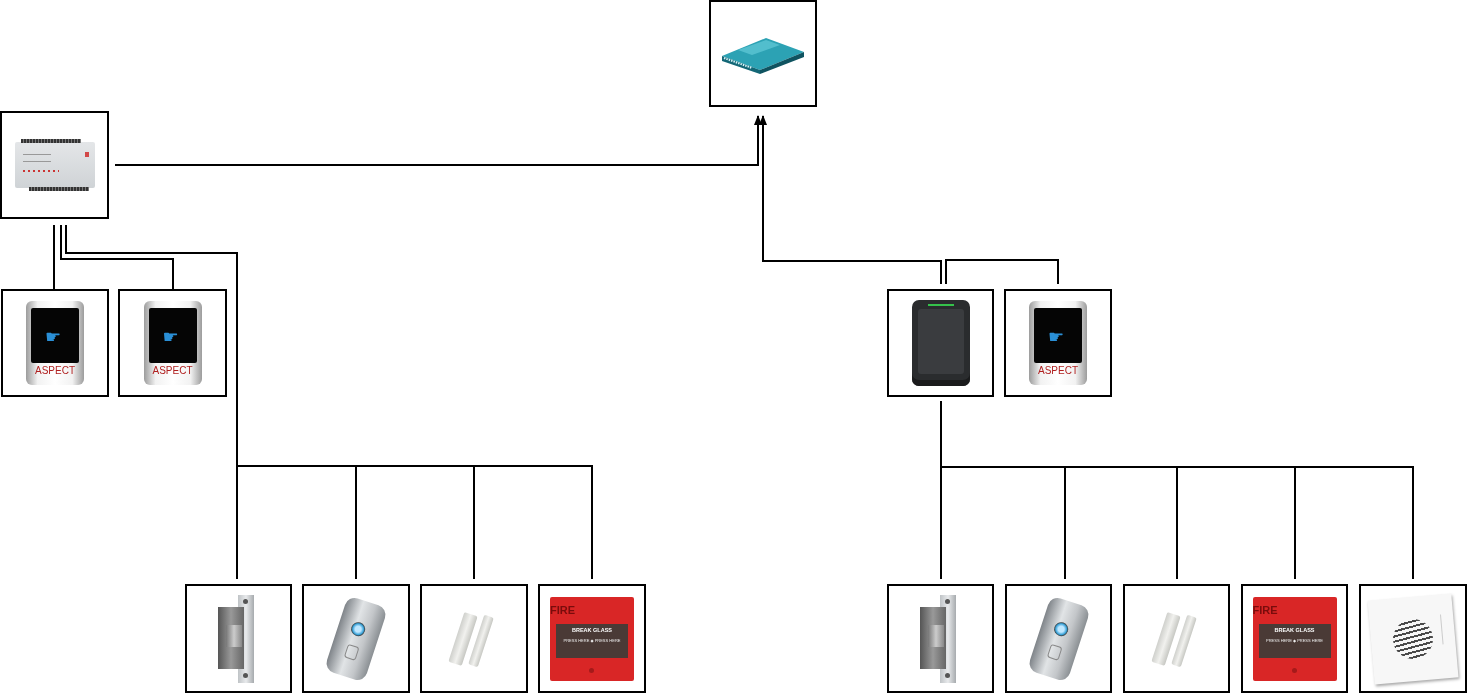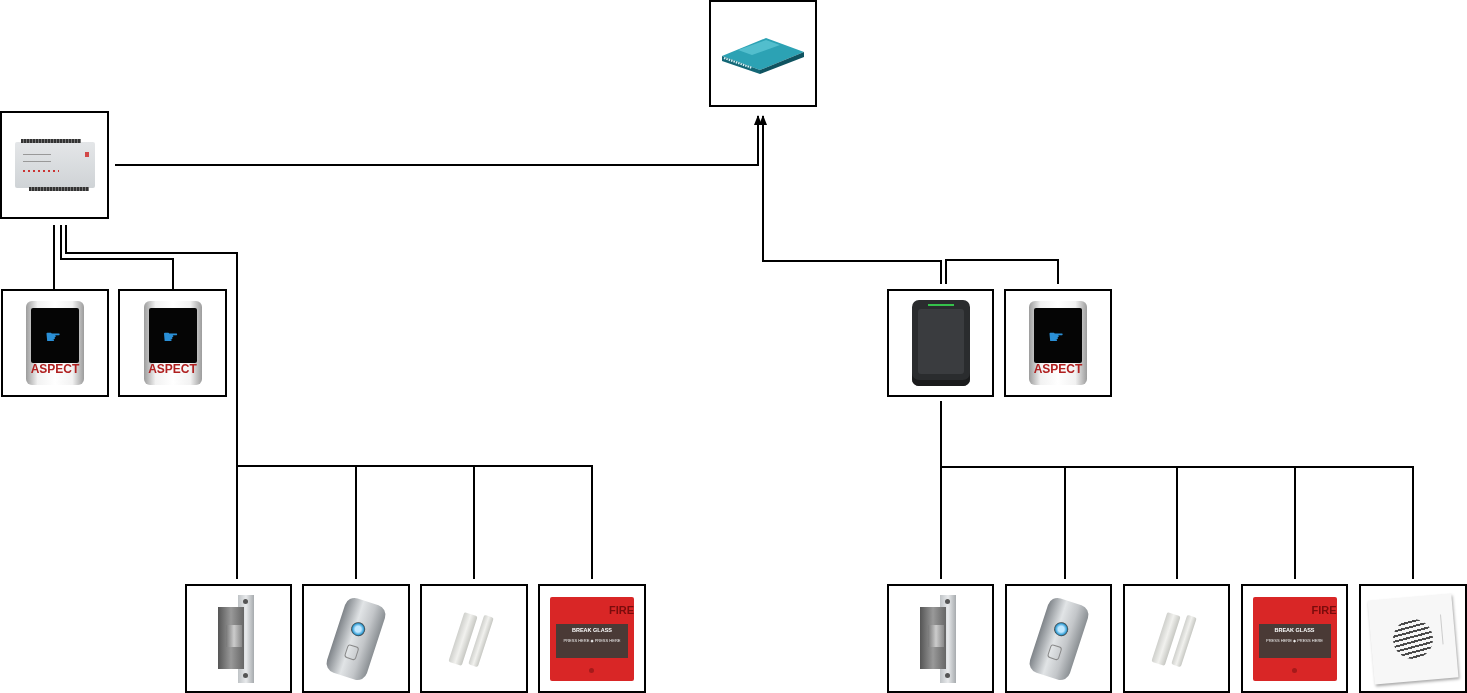--- a/index.html
+++ b/index.html
@@ -14,21 +14,21 @@
   .ctrl { width: 80px; height: 46px; background: linear-gradient(#e4e6e8, #cfd3d6); border-radius: 2px; position: relative; }
   .ctrl::before { content: ""; position: absolute; left: 6px; right: 14px; top: -3px; height: 4px; background: repeating-linear-gradient(90deg,#333 0 2px,#777 2px 3px); }
   .ctrl::after { content: ""; position: absolute; left: 14px; right: 6px; bottom: -3px; height: 4px; background: repeating-linear-gradient(90deg,#333 0 2px,#777 2px 3px); }
   .ctrl .lbl { position: absolute; left: 8px; top: 12px; width: 28px; height: 6px; border-top: 1px solid #999; border-bottom: 1px solid #999; }
   .ctrl .led { position: absolute; right: 6px; top: 10px; width: 4px; height: 5px; background: #d24848; }
   .ctrl .dots { position: absolute; left: 8px; top: 28px; width: 36px; height: 2px; background: repeating-linear-gradient(90deg,#c33 0 2px,transparent 2px 5px); }
   
   .reader { width: 58px; height: 84px; border-radius: 6px; background: linear-gradient(90deg,#9c9c9c,#f2f2f2 20%,#ffffff 50%,#f2f2f2 80%,#9c9c9c); position: relative; }
   .reader .screen { position: absolute; left: 5px; right: 5px; top: 7px; height: 55px; background: #050505; border-radius: 2px; }
   .reader .hand { position: absolute; left: 14px; top: 20px; color: #2a8fd6; font-size: 18px; line-height: 1; }
-  .reader .brand { position: absolute; left: 0; right: 0; bottom: 9px; text-align: center; font-size: 12px; font-weight: bold; color: #b02020; letter-spacing: 0; }
+  .reader .brand { position: absolute; left: 0; right: 0; bottom: 9px; text-align: center; font-size: 10px; font-weight: normal; color: #b02020; letter-spacing: 0; }
   
   .dreader { width: 58px; height: 86px; border-radius: 7px; background: #2a2c2e; position: relative; box-shadow: inset 0 -6px 0 #1a1b1c; }
   .dreader .bar { position: absolute; left: 16px; right: 16px; top: 4px; height: 2px; background: #35c24b; }
   .dreader .face { position: absolute; left: 6px; right: 6px; top: 9px; bottom: 12px; background: #3a3c3f; border-radius: 3px; }
   
   .strike { width: 46px; height: 88px; position: relative; }
   .strike .plate { position: absolute; left: 22px; top: 0; width: 16px; height: 88px; background: linear-gradient(90deg,#bfc3c6,#e8eaec,#a7abae); }
   .strike .body { position: absolute; left: 2px; top: 12px; width: 26px; height: 62px; background: linear-gradient(90deg,#555,#999,#666); }
   .strike .keeper { position: absolute; left: 10px; top: 30px; width: 16px; height: 22px; background: linear-gradient(90deg,#777,#ccc,#888); }
   .strike .hole { position: absolute; left: 27px; width: 5px; height: 5px; border-radius: 50%; background: #555; }
@@ -36,21 +36,21 @@
   .exitbtn { width: 42px; height: 78px; border-radius: 10px; transform: translate(-50%,-50%) rotate(18deg) !important; background: linear-gradient(90deg,#7f8489,#e1e4e6 40%,#c3c6c9 70%,#8a8f93); position: relative; }
   .exitbtn .ring { position: absolute; left: 13px; top: 22px; width: 14px; height: 14px; border-radius: 50%; background: radial-gradient(#bfe7ff 30%,#3aa3d9 55%,#333 70%); }
   .exitbtn .mark { position: absolute; left: 15px; top: 46px; width: 10px; height: 12px; border: 1px solid #888; border-radius: 3px; }
   
   .contact { width: 56px; height: 56px; position: relative; }
   .contact .a, .contact .b { position: absolute; width: 14px; height: 52px; background: linear-gradient(90deg,#cfd0cc,#f1f1ee,#c6c7c2); transform: rotate(18deg); border-radius: 2px; }
   .contact .a { left: 10px; top: 2px; }
   .contact .b { left: 30px; top: 4px; width: 10px; }
   
   .fire { width: 84px; height: 84px; background: #d92626; position: relative; border-radius: 2px; }
-  .fire .title { position: absolute; left: 0; right: 0; top: 7px; text-align: right; color: #7a0c0c; font-weight: bold; font-size: 11px; }
+  .fire .title { position: absolute; left: 0; right: 0; top: 7px; text-align: left; color: #7a0c0c; font-weight: bold; font-size: 11px; }
   .fire .glass { position: absolute; left: 6px; right: 6px; top: 27px; height: 34px; background: #4a3a36; }
   .fire .bg { position: absolute; left: 0; right: 0; top: 3px; text-align: center; color: #fff; font-size: 5.5px; font-weight: bold; }
   .fire .ph { position: absolute; left: 0; right: 0; top: 14px; text-align: center; color: #eee; font-size: 4px; }
   .fire .dot { position: absolute; left: 39px; bottom: 8px; width: 5px; height: 5px; border-radius: 50%; background: #a51a1a; }
   
   .speaker { width: 84px; height: 84px; background: #f7f7f7; position: relative; transform: translate(-50%,-50%) rotate(-5deg) !important; box-shadow: 1px 2px 3px #aaa; }
   .speaker .grill { position: absolute; left: 22px; top: 22px; width: 40px; height: 40px; border-radius: 50%; background: repeating-linear-gradient(170deg,#4a4a4a 0 2px,#f7f7f7 2px 5px); }
   .speaker .slot { position: absolute; right: 12px; top: 20px; width: 1px; height: 30px; background: #ccc; }
 </style>
 </head>

